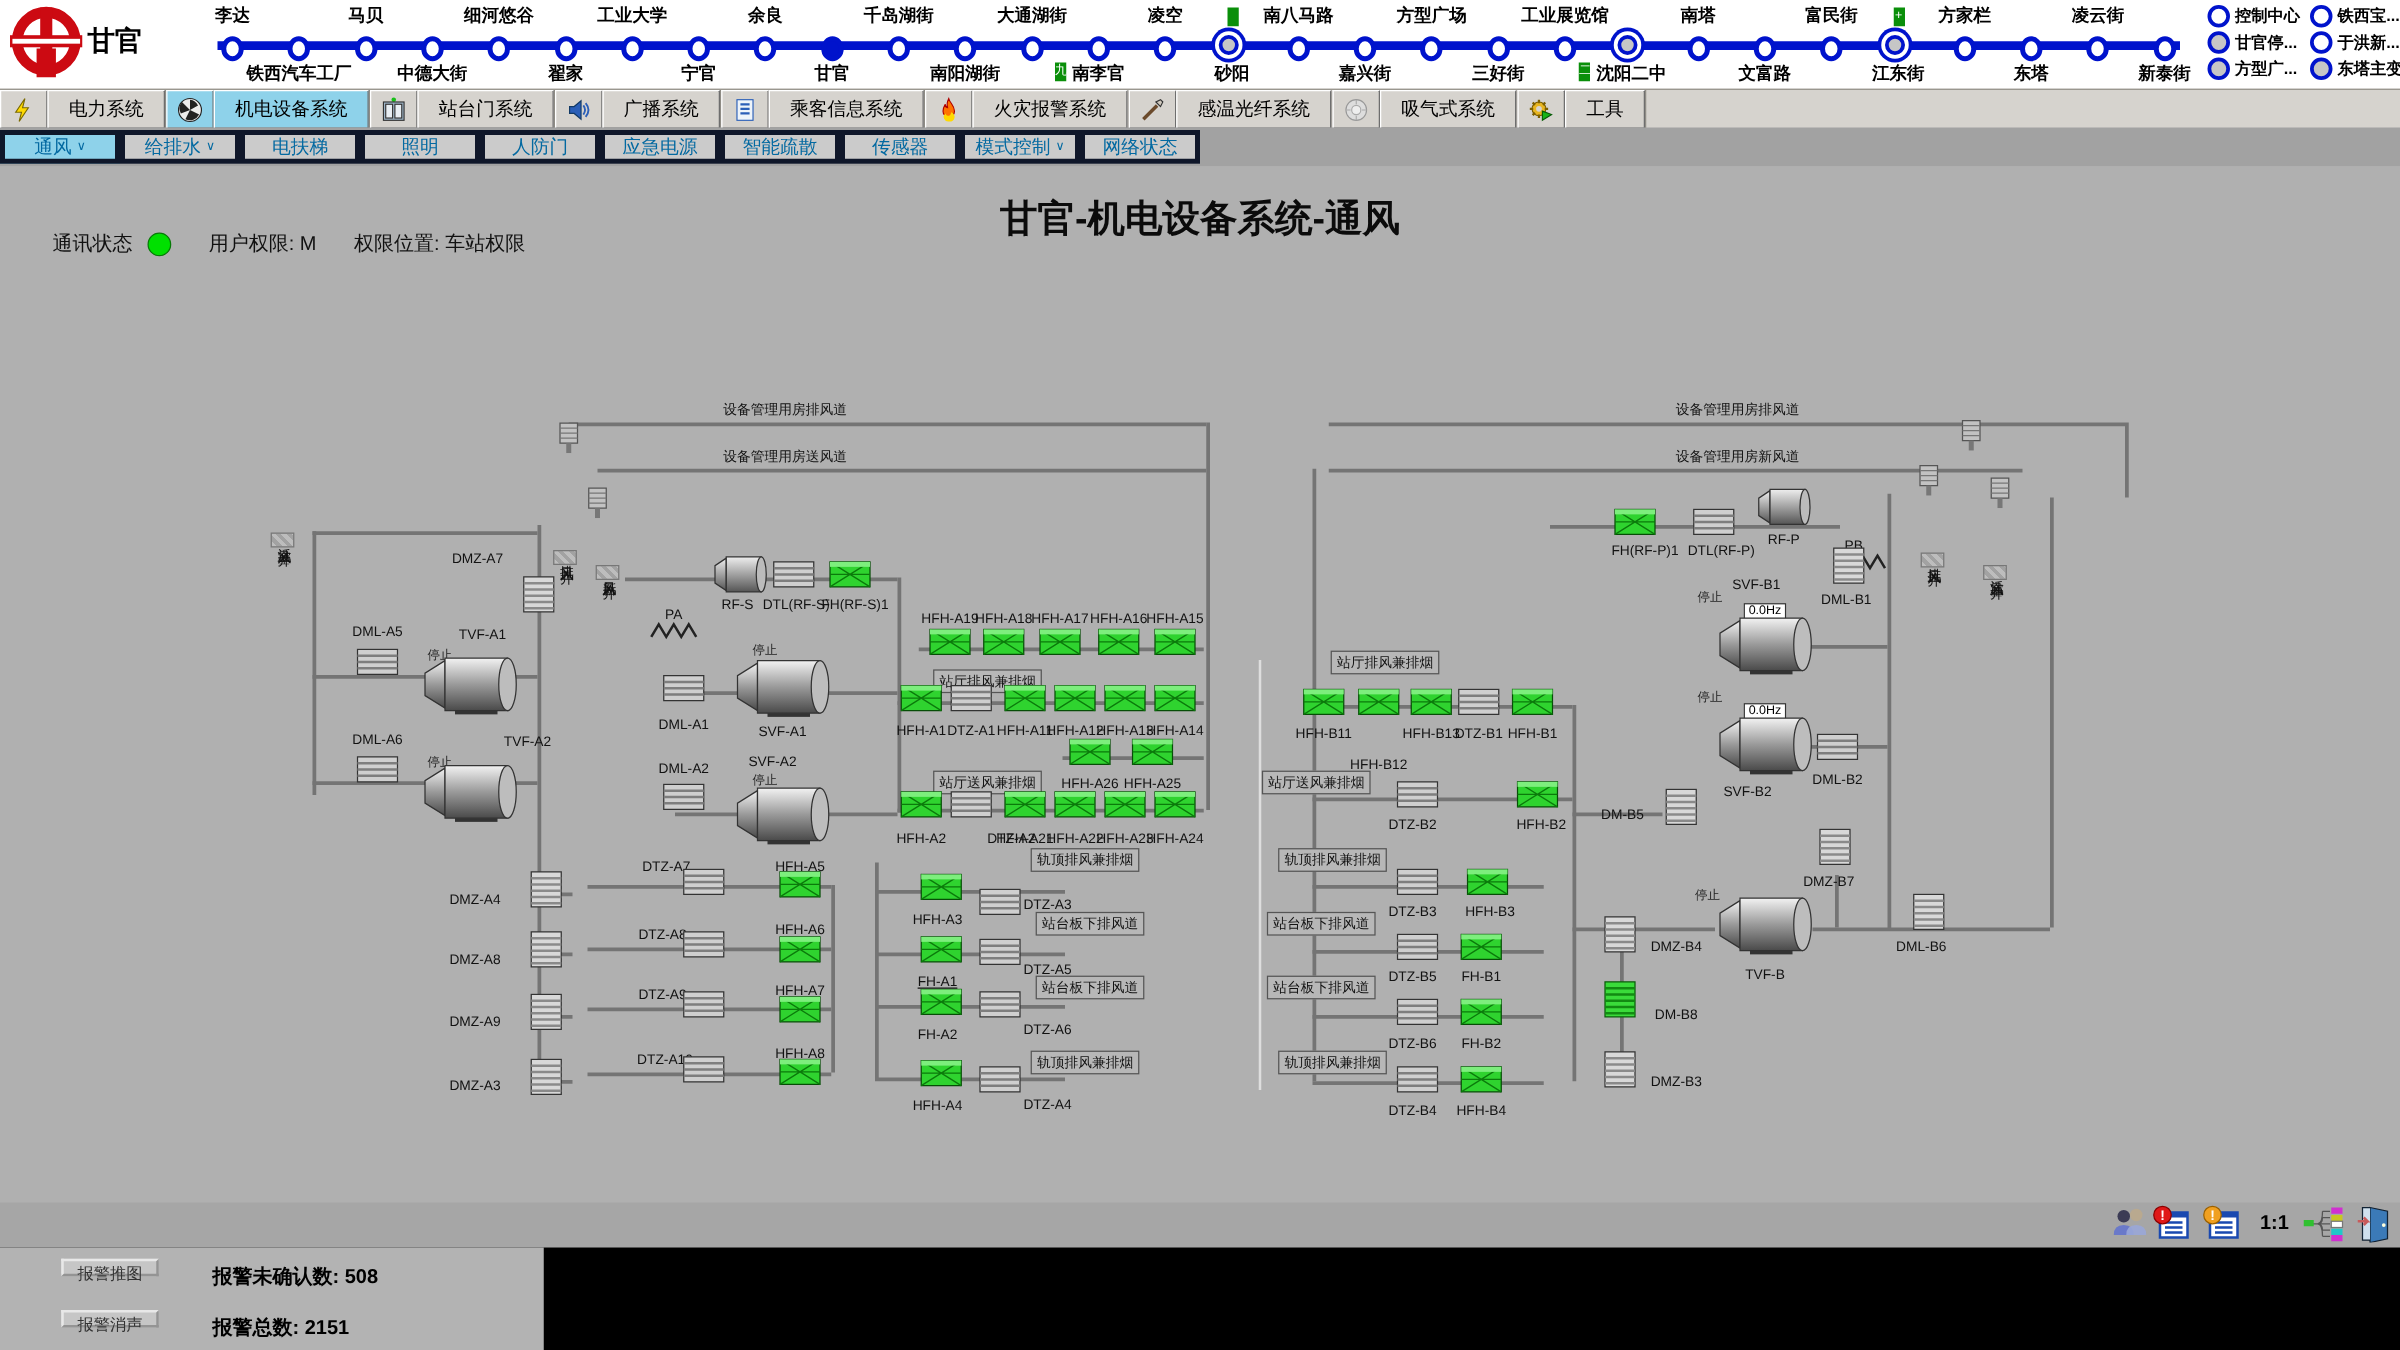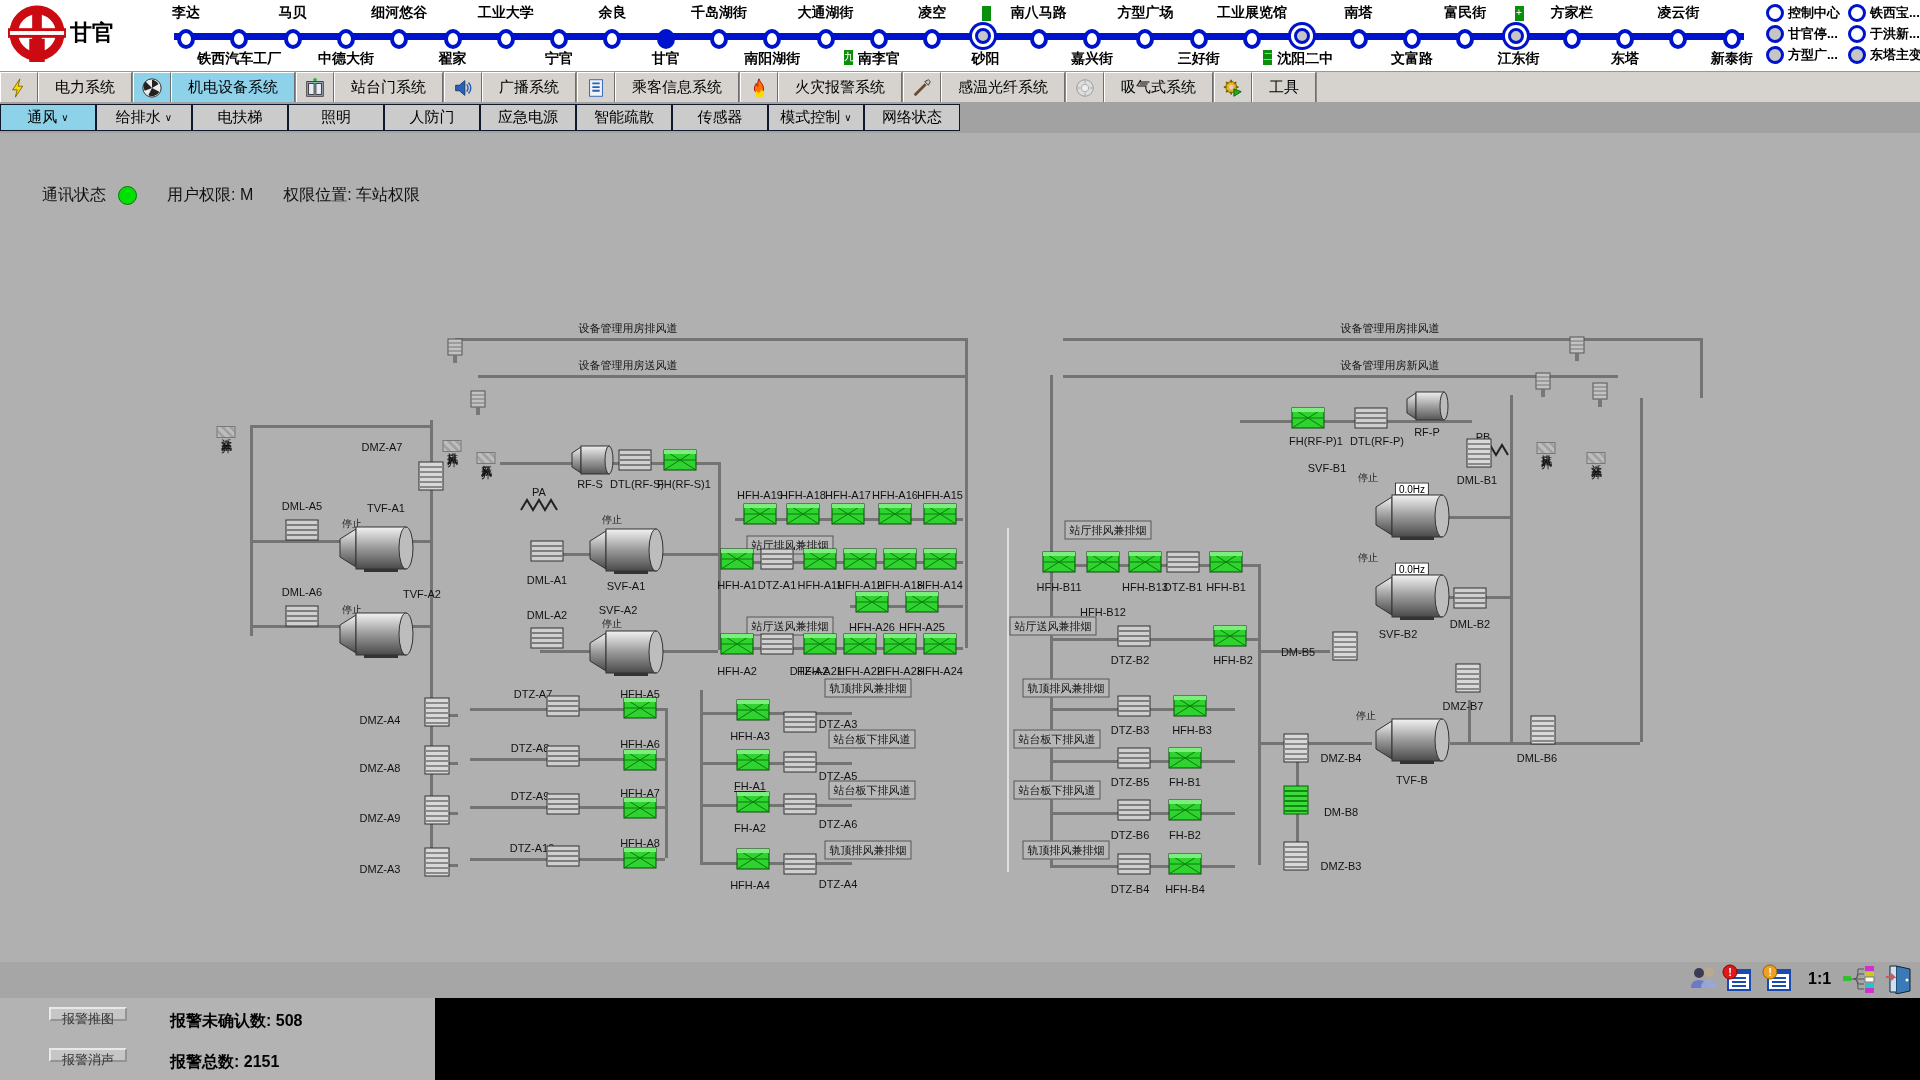--- a/index.html
+++ b/index.html
@@ -27,22 +27,22 @@
           border-top:1px solid #9a978f;display:flex;align-items:stretch;}
   .sysgroup{display:flex;align-items:stretch;border-right:1px solid #8f8c85;}
   .sysicon{width:36px;display:flex;align-items:center;justify-content:center;
            border:1px solid;border-color:#fff #6e6e6e #6e6e6e #fff;background:#d6d3ce;cursor:pointer;}
   .syslabel{display:flex;align-items:center;padding:0 16px;font-size:15px;color:#000;
             border:1px solid;border-color:#fff #6e6e6e #6e6e6e #fff;background:#d6d3ce;cursor:pointer;white-space:nowrap;}
   .sysgroup.sel .sysicon,.sysgroup.sel .syslabel{background:#8ed2ea;}
   
   .subrow{position:absolute;left:0;top:102px;width:1920px;height:31px;background:#a2a2a2;display:flex;}
   .subtab{margin-top:2px;height:27px;min-width:96px;box-sizing:border-box;background:#cbcbcb;
-          border:1px solid #0f172a;display:flex;align-items:center;justify-content:center;
-          font-size:15px;color:#000000;cursor:pointer;gap:4px;}
+          border:4px solid #0f172a;display:flex;align-items:center;justify-content:center;
+          font-size:15px;color:#0369a1;cursor:pointer;gap:4px;}
   .subtab.sel{background:#8ed2ea;}
   .subarrow{font-size:10px;}
   
   .main{position:absolute;left:0;top:133px;width:1920px;height:865px;background:#b0b0b0;}
   .pagetitle{position:absolute;left:0;top:22px;width:1920px;text-align:center;
              font-size:30px;font-weight:bold;color:#0b0b0b;}
   .pagesub{position:absolute;left:0;top:62px;width:1920px;text-align:center;font-size:18px;color:#111;}
   .statusrow{position:absolute;left:42px;top:52px;display:flex;align-items:center;gap:12px;
              font-size:16px;color:#111;}
   .commdot{width:17px;height:17px;border-radius:50%;background:#00e000;border:1px solid #067a06;}
@@ -300,20 +300,21 @@
     <div class="subtab">
       <span>模式控制</span>
       <span class="subarrow">∨</span>
     </div>
     <div class="subtab">
       <span>网络状态</span>
     </div>
   </div>
 
 <div class="main">
+  <div class="pagetitle">甘官-机电设备系统-通风</div>
   <div class="statusrow">
     <span>通讯状态</span>
     <span class="commdot"></span>
     <span style="margin-left:18px">用户权限: M</span>
     <span style="margin-left:18px">权限位置: 车站权限</span>
   </div>
   <div class="dg" id="diagram">
       <div class="dline" style="left: 455px; top: 338px; width: 510px; height: 3px;"></div>
       <div class="dline" style="left: 478px; top: 375px; width: 487px; height: 3px;"></div>
       <div class="dline" style="left: 965px; top: 338px; width: 3px; height: 310px;"></div>
@@ -742,21 +743,21 @@
           <polygon points="12,4 3,10 3,24 12,30" fill="url(#sg)" stroke="#333"></polygon>
           <rect x="12" y="3" width="28" height="28" fill="url(#sg)" stroke="#333"></rect>
           <ellipse cx="40" cy="17" rx="4" ry="14" fill="#bbb" stroke="#333"></ellipse>
         </svg></div>
       <div class="nd nd-lbl" style="left: 1427px; top: 432px;">RF-P</div>
       <div class="nd nd-lbl" style="left: 1483px; top: 437px;">PB</div>
       <div class="nd" style="left: 1490px; top: 452px;"><svg width="40" height="14">
           <path d="M2 12 8 2 14 12 20 2 26 12 32 2 38 12" fill="none" stroke="#222" stroke-width="2"></path>
         </svg></div>
       <div class="nd nd-stop" style="left: 1368px; top: 478px;">停止</div>
-      <div class="nd nd-lbl" style="left: 1327px; top: 468px;">SVF-B1</div>
+      <div class="nd nd-lbl" style="left: 1405px; top: 468px;">SVF-B1</div>
       <div class="nd nd-disp" style="left: 1412px; top: 489px;">0.0Hz</div>
       <div class="nd" style="left: 1412px; top: 518px;"><svg width="84" height="50">
           <defs>
             <linearGradient id="fg" x1="0" y1="0" x2="0" y2="1">
               <stop offset="0" stop-color="#f2f2f2"></stop>
               <stop offset="0.5" stop-color="#9a9a9a"></stop>
               <stop offset="1" stop-color="#4a4a4a"></stop>
             </linearGradient>
           </defs>
           <polygon points="22,6 6,16 6,34 22,44" fill="url(#fg)" stroke="#333"></polygon>

